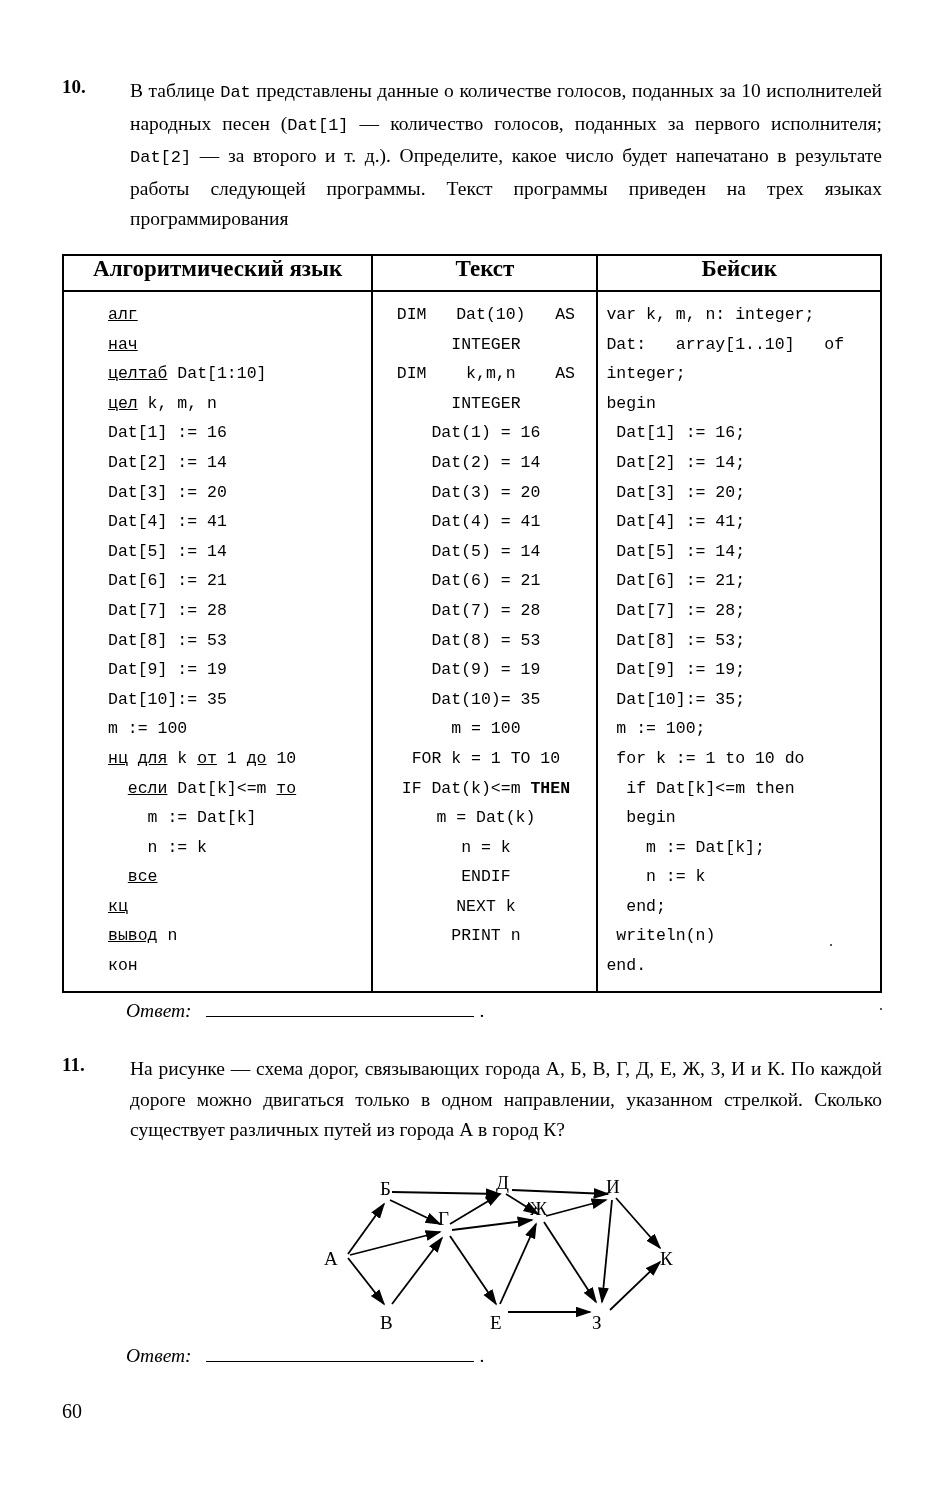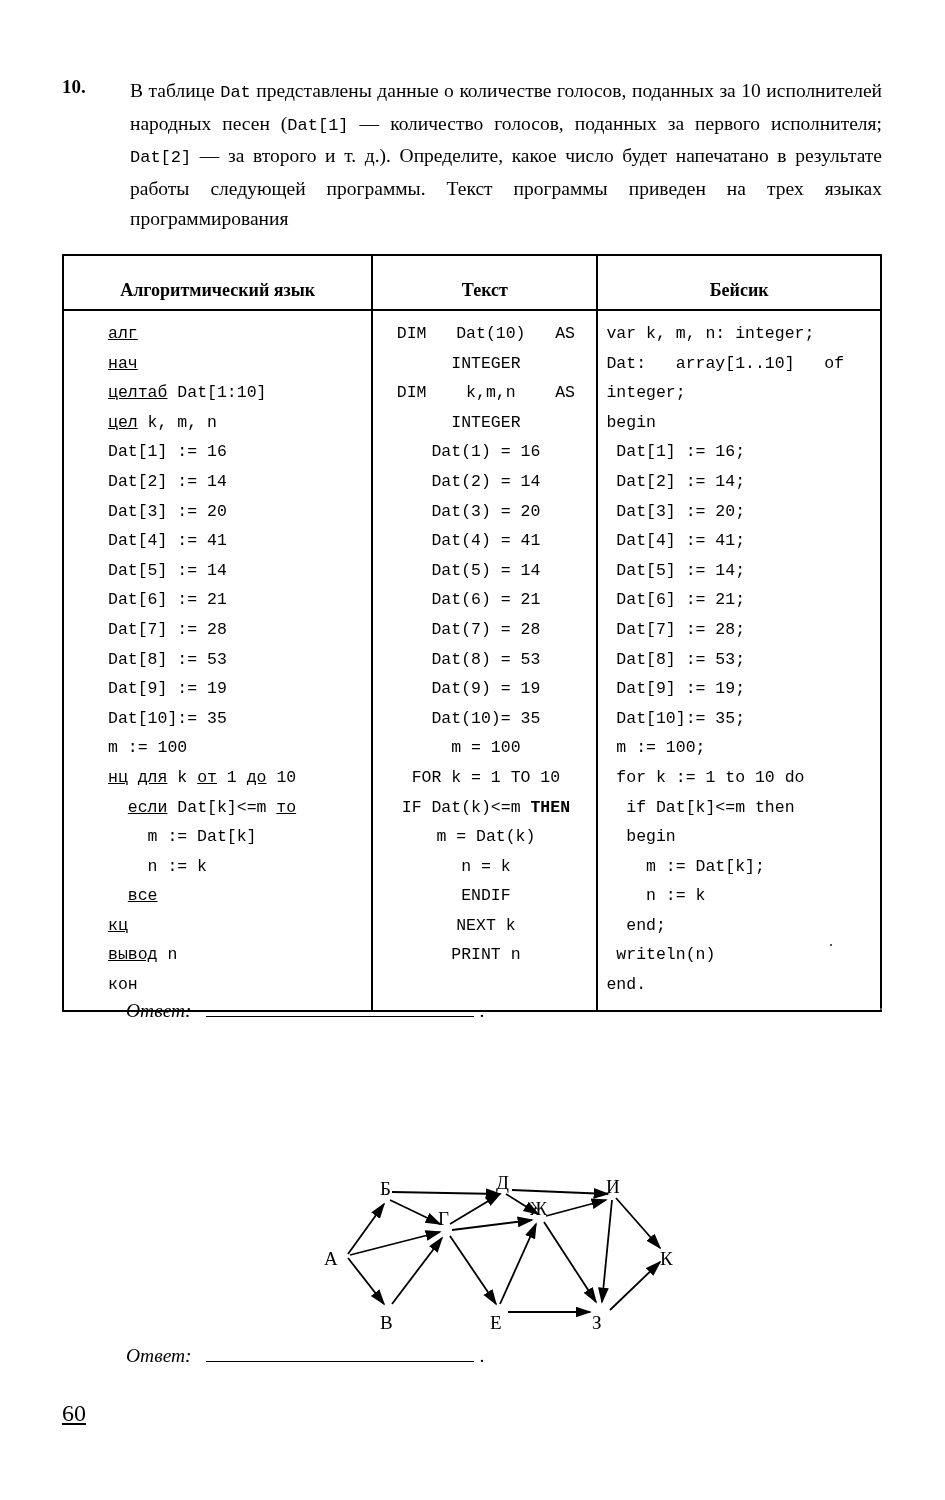--- a/index.html
+++ b/index.html
@@ -52,22 +52,22 @@
     top: 254px;
     width: 820px;
     border: 2px solid #000;
     border-collapse: collapse;
     background: #fff;
   }
   .prog-table .hdr td {
     border-bottom: 2px solid #000;
     text-align: center;
     font-weight: bold;
-    font-size: 18px;
-    padding: 24px 0 8px 0;
+    font-size: 23px;
+    padding: 0 0 8px 0;
     font-family: "Liberation Serif", serif;
   }
   .prog-table td.colsep {
     border-left: 2px solid #000;
   }
   .code-cell {
     vertical-align: top;
     padding: 8px 6px 10px 8px;
     font-family: "Liberation Mono", monospace;
     font-size: 16.5px;
@@ -111,23 +111,22 @@
     position: absolute;
     font-family: "Liberation Serif", serif;
     font-size: 19px;
     font-weight: normal;
   }
   
   #pagenum {
     position: absolute;
     left: 62px;
     top: 1400px;
-    font-size: 24px;
-    font-family: "Liberation Serif", serif;
-    text-decoration: underline;
+    font-size: 20px;
+    font-family: "Liberation Serif", serif;
   }
   .tiny-dot {
     position: absolute;
     width: 2px; height: 2px;
     background: #555;
   }
 </style>
 </head>
 <body>
 
@@ -150,20 +149,24 @@
       <td class="code-cell c2 colsep"><div id="basic-code"><div>DIM   Dat(10)   AS</div><div>INTEGER</div><div>DIM    k,m,n    AS</div><div>INTEGER</div><div>Dat(1) = 16</div><div>Dat(2) = 14</div><div>Dat(3) = 20</div><div>Dat(4) = 41</div><div>Dat(5) = 14</div><div>Dat(6) = 21</div><div>Dat(7) = 28</div><div>Dat(8) = 53</div><div>Dat(9) = 19</div><div>Dat(10)= 35</div><div>m = 100</div><div>FOR k = 1 TO 10</div><div>IF Dat(k)&lt;=m <span class="bkw">THEN</span></div><div>m = Dat(k)</div><div>n = k</div><div>ENDIF</div><div>NEXT k</div><div>PRINT n</div></div></td>
       <td class="code-cell c3 colsep"><div id="pascal-code"><div>var k, m, n: integer;</div><div>Dat:   array[1..10]   of</div><div>integer;</div><div>begin</div><div> Dat[1] := 16;</div><div> Dat[2] := 14;</div><div> Dat[3] := 20;</div><div> Dat[4] := 41;</div><div> Dat[5] := 14;</div><div> Dat[6] := 21;</div><div> Dat[7] := 28;</div><div> Dat[8] := 53;</div><div> Dat[9] := 19;</div><div> Dat[10]:= 35;</div><div> m := 100;</div><div> for k := 1 to 10 do</div><div>  if Dat[k]&lt;=m then</div><div>  begin</div><div>    m := Dat[k];</div><div>    n := k</div><div>  end;</div><div> writeln(n)</div><div>end.</div></div></td>
     </tr>
   </tbody>
     </table>
 
   <div class="answer" id="ans10">
     <span class="lbl">Ответ:</span><span class="rule"></span><span>.</span>
   </div>
 
+  <div class="task" id="task11">
+    <div class="task-num">11.</div>
+    <div class="task-body">На рисунке — схема дорог, связывающих города А, Б, В, Г, Д, Е, Ж, З, И и К. По каждой дороге можно двигаться только в одном направлении, указанном стрелкой. Сколько существует различных путей из города А в город К?</div>
+  </div>
 
   <div id="graph">
     <svg width="380" height="160" viewBox="0 0 380 160">
       <defs>
         <marker id="ah" markerWidth="9" markerHeight="9" refX="8" refY="3" orient="auto" markerUnits="strokeWidth">
           <path d="M0,0 L9,3 L0,6 z" fill="#000"></path>
         </marker>
       </defs>
       <g stroke="#000" stroke-width="1.8" fill="none" marker-end="url(#ah)">
 

